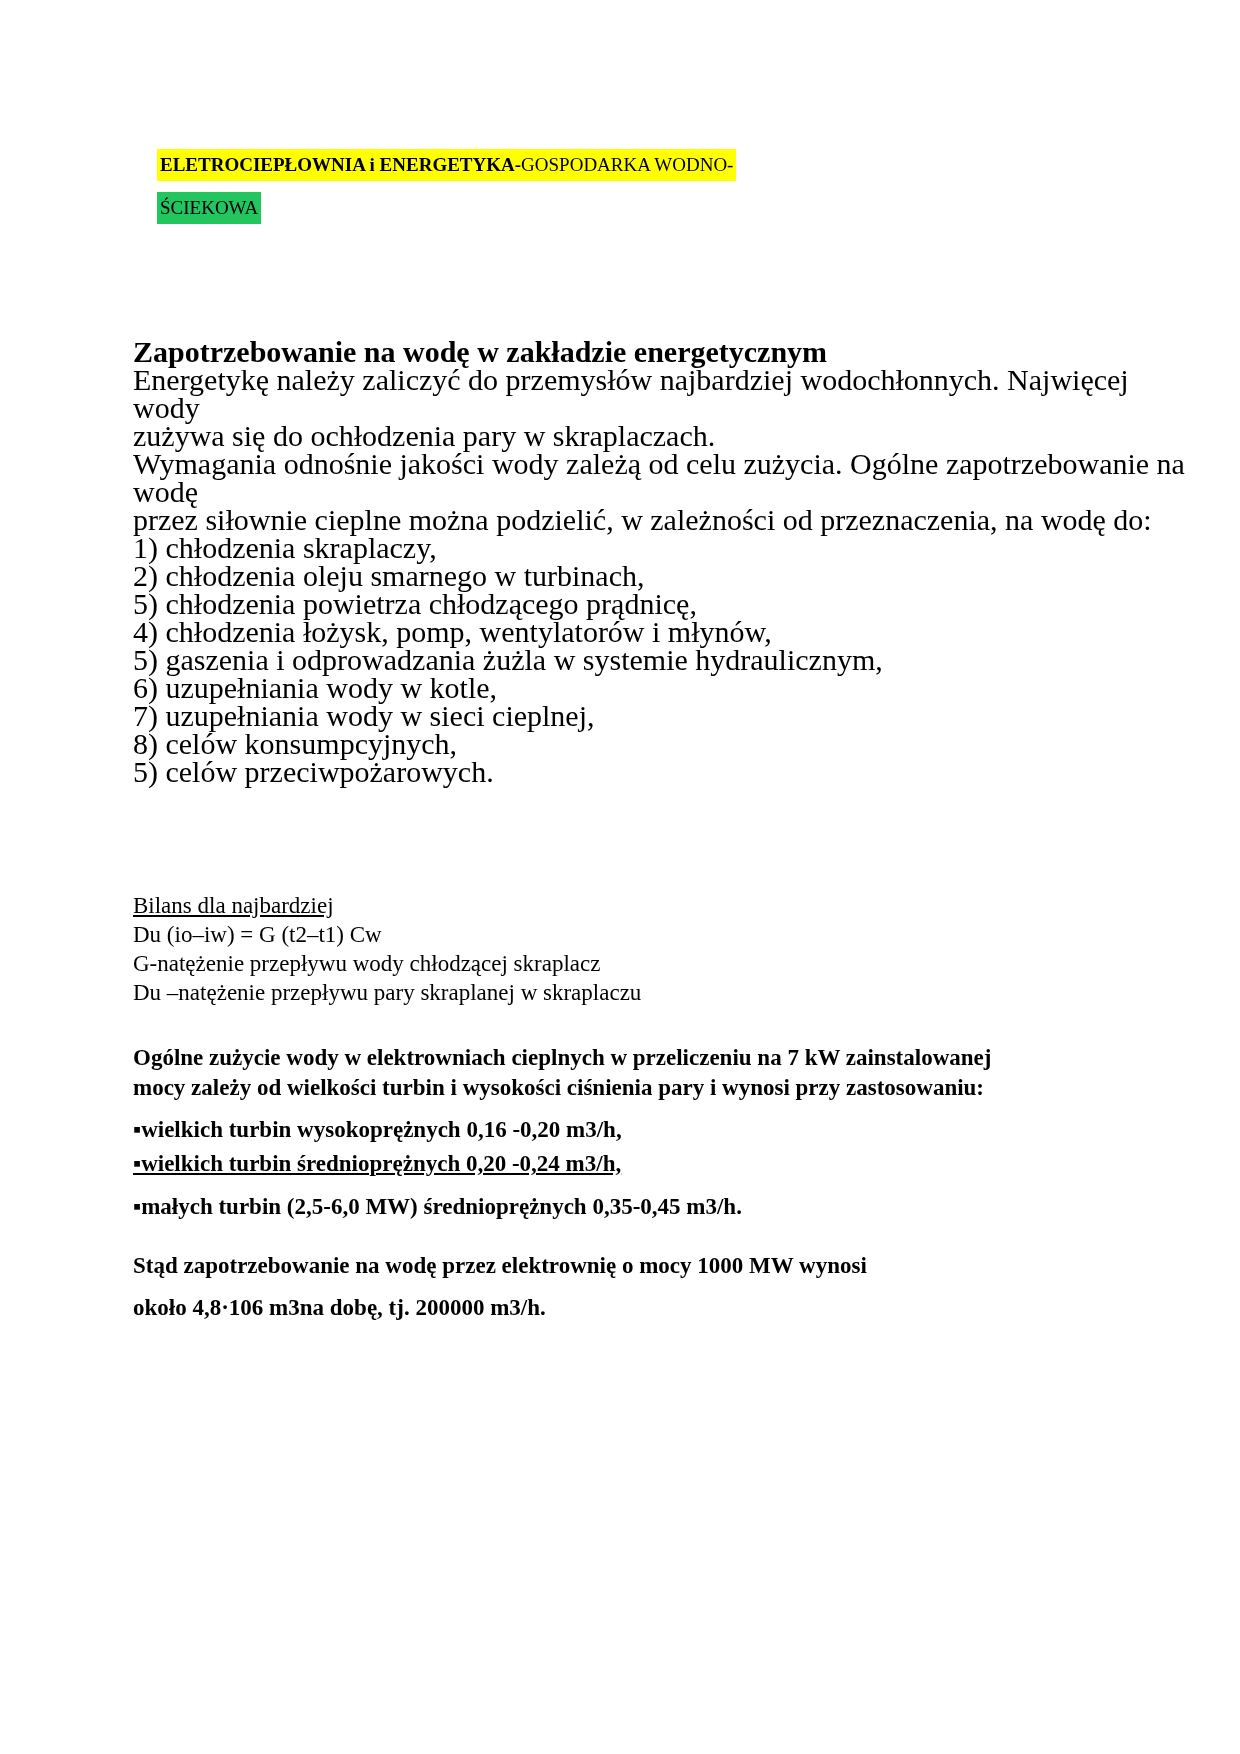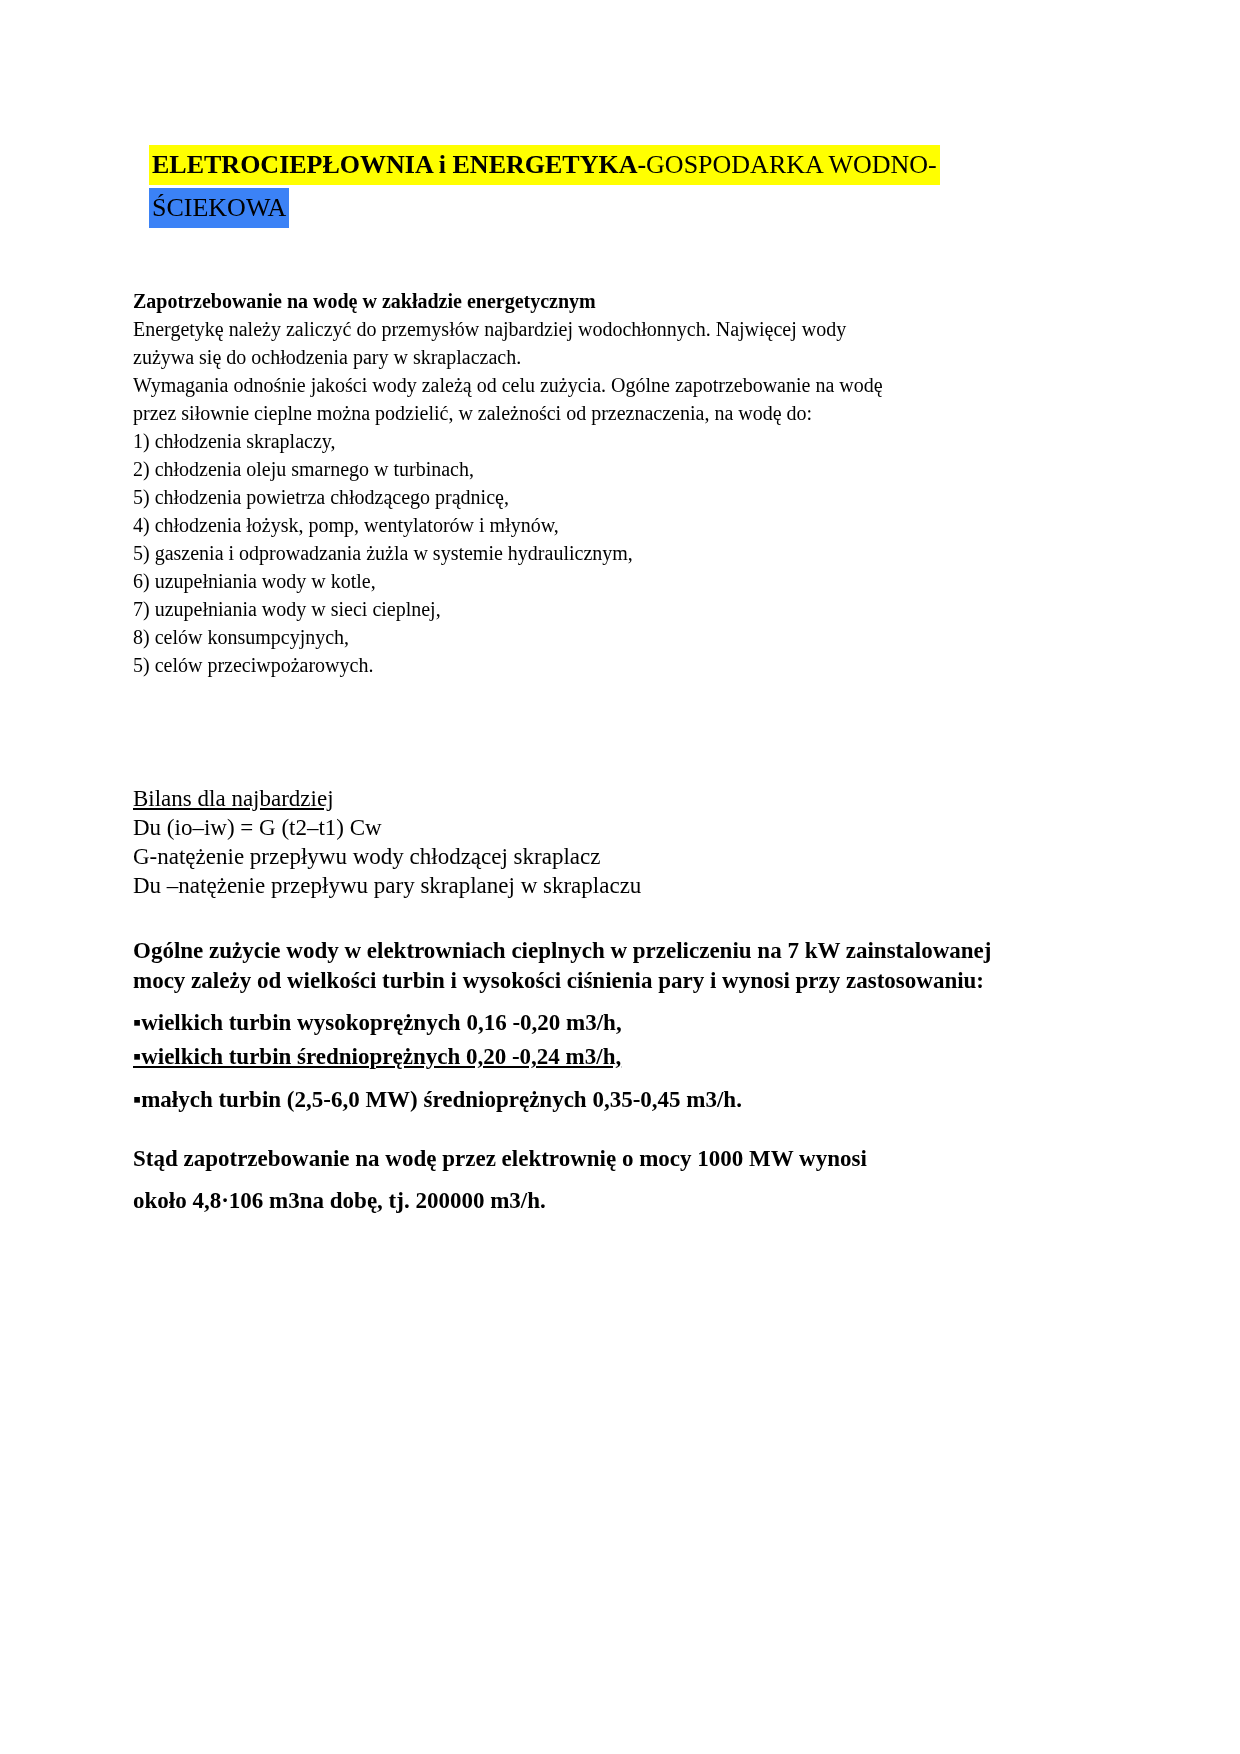--- a/index.html
+++ b/index.html
@@ -18,37 +18,37 @@
   .page {
     box-sizing: border-box;
     width: 1240px;
     height: 1754px;
     padding: 143px 55px 0 133px;
     background: #ffffff;
   }
 
   
   .doc-title {
-    margin-left: 16px;
-    font-size: 26px;
+    margin-left: 24px;
+    font-size: 19px;
   }
   .title-line {
     line-height: 43px;
     white-space: nowrap;
   }
   .hl {
     background: #ffff00;
     padding: 5px 3px 6px 3px;
   }
   .bold { font-weight: bold; }
 
   
   .sec-water-demand {
-    margin-top: 58px;
-    font-size: 20px;
+    margin-top: 109px;
+    font-size: 30px;
     line-height: 28px;
   }
   .sec-heading { font-weight: bold; }
   .body-line, .list-line { font-weight: normal; }
 
   
   .sec-balance {
     margin-top: 105px;
     font-size: 23px;
     line-height: 29px;
@@ -73,21 +73,21 @@
 </head>
 <body>
 
 <div class="page">
 
   <div class="doc-title">
     <div class="title-line">
       <span class="hl" style="background: rgb(255, 255, 0);"><span class="bold">ELETROCIEPŁOWNIA i ENERGETYKA-</span><span>GOSPODARKA WODNO-</span></span>
     </div>
     <div class="title-line">
-      <span class="hl" style="background: #3b82f6;">ŚCIEKOWA</span>
+      <span class="hl" style="background: #22c55e;">ŚCIEKOWA</span>
     </div>
   </div>
 
   <div class="sec-water-demand">
     <div class="sec-heading">Zapotrzebowanie na wodę w zakładzie energetycznym</div>
     <div class="body-line">Energetykę należy zaliczyć do przemysłów najbardziej wodochłonnych. Najwięcej wody</div>
     <div class="body-line">zużywa się do ochłodzenia pary w skraplaczach.</div>
     <div class="body-line">Wymagania odnośnie jakości wody zależą od celu zużycia. Ogólne zapotrzebowanie na wodę</div>
     <div class="body-line">przez siłownie cieplne można podzielić, w zależności od przeznaczenia, na wodę do:</div>
     <div class="list-line">1) chłodzenia skraplaczy,</div>

